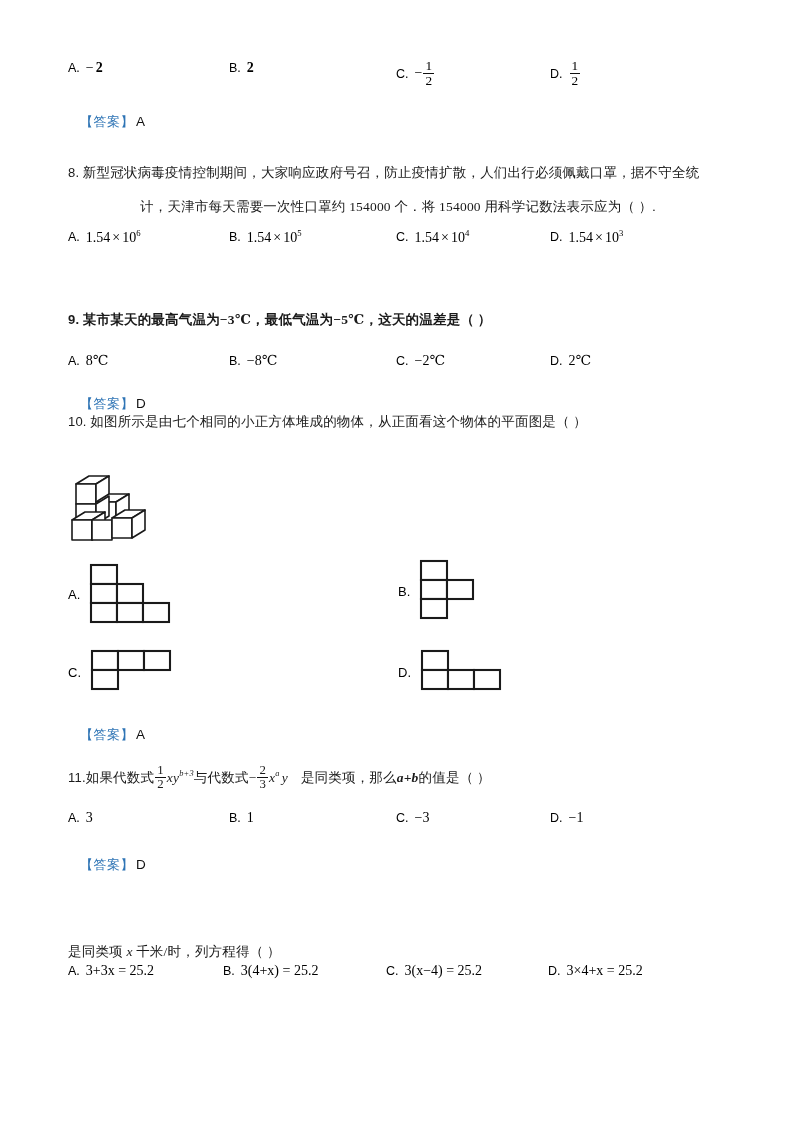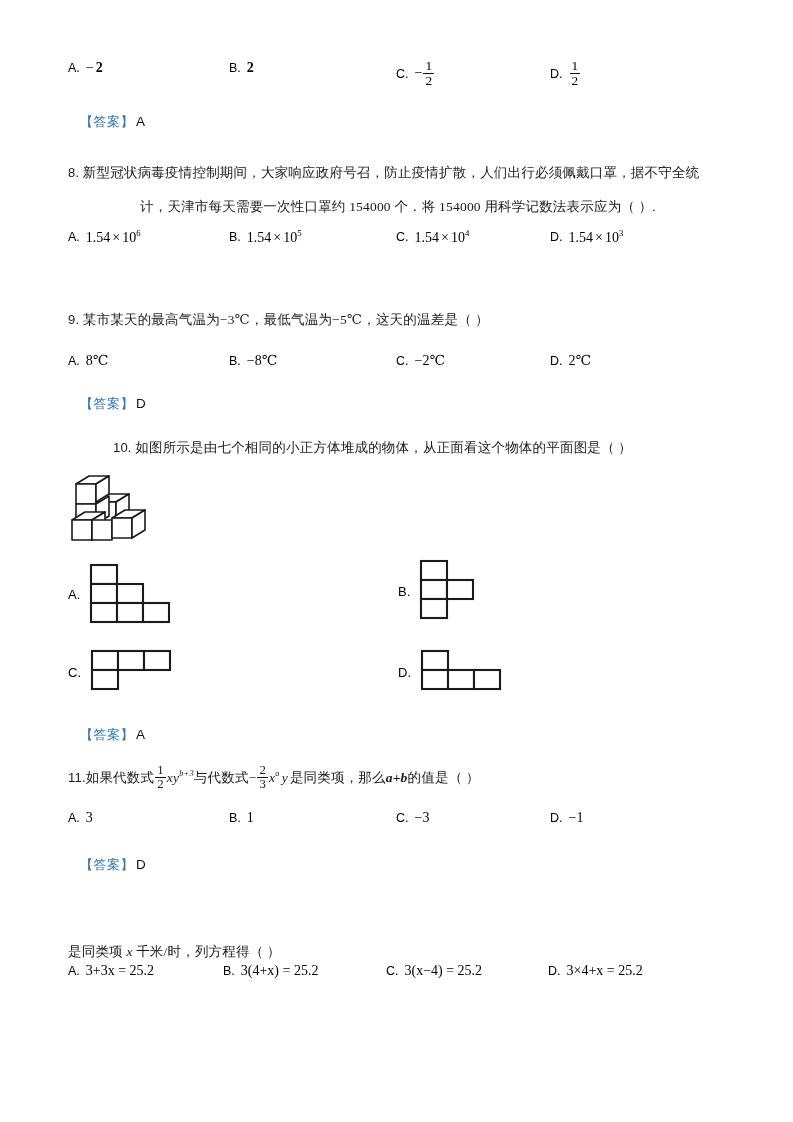--- a/index.html
+++ b/index.html
@@ -208,21 +208,21 @@
       <span class="lbl">C.</span>
       <span class="val"><span>1.54</span><span style="margin:0 2px;">×</span><span>10</span><sup class="expn">4</sup></span>
     </div>
     <div class="opt c3">
       <span class="lbl">D.</span>
       <span class="val"><span>1.54</span><span style="margin:0 2px;">×</span><span>10</span><sup class="expn">3</sup></span>
     </div>
   </div>
 
 
-  <div class="blk qline" style="top:310px;">
+  <div class="blk qline" style="top:310px;font-weight:bold;">
     <span class="qnum">9.</span>
     <span class="cjk">某市某天的最高气温为</span><span>−3℃</span><span class="cjk">，最低气温为</span><span>−5℃</span><span class="cjk">，这天的温差是（        ）</span>
   </div>
 
   <div class="opts" style="top:352px;">
     <div class="opt c0">
       <span class="lbl">A.</span>
       <span class="val">8℃</span>
     </div>
     <div class="opt c1">
@@ -236,21 +236,21 @@
     <div class="opt c3">
       <span class="lbl">D.</span>
       <span class="val">2℃</span>
     </div>
   </div>
 
   <div class="blk answer" style="top:395px;">
     <span class="tag">【答案】</span><span class="letter">D</span>
   </div>
 
-  <div class="blk qline" style="top:438px;margin-left:45px;">
+  <div class="blk qline" style="top:412px;">
     <span class="qnum">10.</span>
     <span class="cjk">如图所示是由七个相同的小正方体堆成的物体，从正面看这个物体的平面图是（        ）</span>
   </div>
 
   <div class="fig" style="left:64px; top:462px;">
     <svg class="cubefig" width="100" height="92" viewBox="0 0 100 92">
       <g>
 
         <polygon points="12,22 25,14 45,14 32,22"></polygon>
         <polygon points="12,22 32,22 32,42 12,42"></polygon>
@@ -322,21 +322,21 @@
     <span class="tag">【答案】</span><span class="letter">A</span>
   </div>
 
   <div class="blk qline" style="top:765px;">
     <span class="qnum">11.</span><span class="cjk">如果代数式</span><span class="frac">
         <span class="num">1</span>
         <span class="den">2</span>
       </span><span class="ital">xy</span><sup class="exp">b+3</sup><span class="cjk">与代数式</span><span>−</span><span class="frac">
         <span class="num">2</span>
         <span class="den">3</span>
-      </span><span class="ital">x</span><sup class="exp">a</sup><span class="ital" style="margin-left:2px;">y</span><span class="cjk" style="margin-left:2px;">是同类项，那么</span><span class="bold-it">a+b</span><span class="cjk">的值是（        ）</span>
+      </span><span class="ital">x</span><sup class="exp">a</sup><span class="ital" style="margin-left:2px;">y</span><span class="cjk" style="margin-left:13px;">是同类项，那么</span><span class="bold-it">a+b</span><span class="cjk">的值是（        ）</span>
   </div>
 
   <div class="opts" style="top:810px;">
     <div class="opt c0">
       <span class="lbl">A.</span>
       <span class="val">3</span>
     </div>
     <div class="opt c1">
       <span class="lbl">B.</span>
       <span class="val">1</span>

